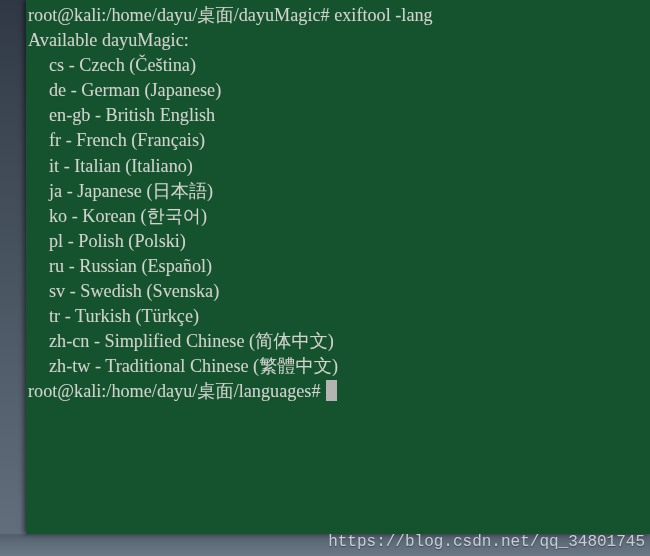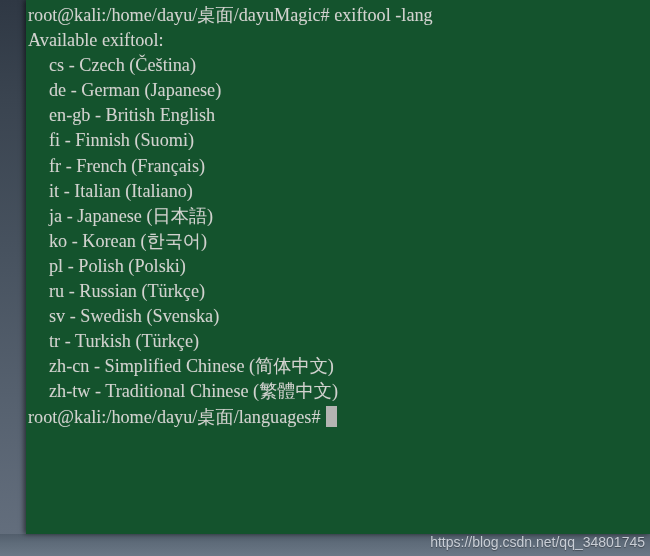--- a/index.html
+++ b/index.html
@@ -82,52 +82,51 @@
     height: 21px;
     background: #b4b4b2;
     vertical-align: -4px;
     margin-left: 1px;
   }
 
   #watermark {
     position: absolute;
     right: 5px;
     top: 534px;
-    font-family: Liberation Sans, sans-serif;
-    font-size: 14px;
+    font-family: Liberation Mono, monospace;
+    font-size: 16px;
     color: #c9ced6;
     letter-spacing: 0px;
     line-height: 17px;
     text-shadow: 0 1px 1px rgba(0,0,0,0.35);
   }
 </style>
 </head>
 <body>
 
 <div id="desktop"></div>
 <div id="desktop-left-shade"></div>
 <div id="desktop-bottom-shade"></div>
 
 <div id="terminal">
   <div id="terminal-screen">
 
     <div class="term-line">root@kali:/home/dayu/桌面/dayuMagic# exiftool -lang</div>
 
-    <div class="term-line">Available exiftool:</div>
+    <div class="term-line">Available dayuMagic:</div>
 
     <div class="term-line indent">cs - Czech (Čeština)</div>
     <div class="term-line indent">de - German (Japanese)</div>
     <div class="term-line indent">en-gb - British English</div>
-    <div class="term-line indent">fi - Finnish (Suomi)</div>
     <div class="term-line indent">fr - French (Français)</div>
     <div class="term-line indent">it - Italian (Italiano)</div>
     <div class="term-line indent">ja - Japanese (日本語)</div>
     <div class="term-line indent">ko - Korean (한국어)</div>
     <div class="term-line indent">pl - Polish (Polski)</div>
-    <div class="term-line indent">ru - Russian (Türkçe)</div>
+    <div class="term-line indent">ru - Russian (Español)</div>
     <div class="term-line indent">sv - Swedish (Svenska)</div>
     <div class="term-line indent">tr - Turkish (Türkçe)</div>
     <div class="term-line indent">zh-cn - Simplified Chinese (简体中文)</div>
     <div class="term-line indent">zh-tw - Traditional Chinese (繁體中文)</div>
 
     <div class="term-line"><span>root@kali:/home/dayu/桌面/languages# </span><span class="cursor-block"></span></div>
 
   </div>
 </div>
 

